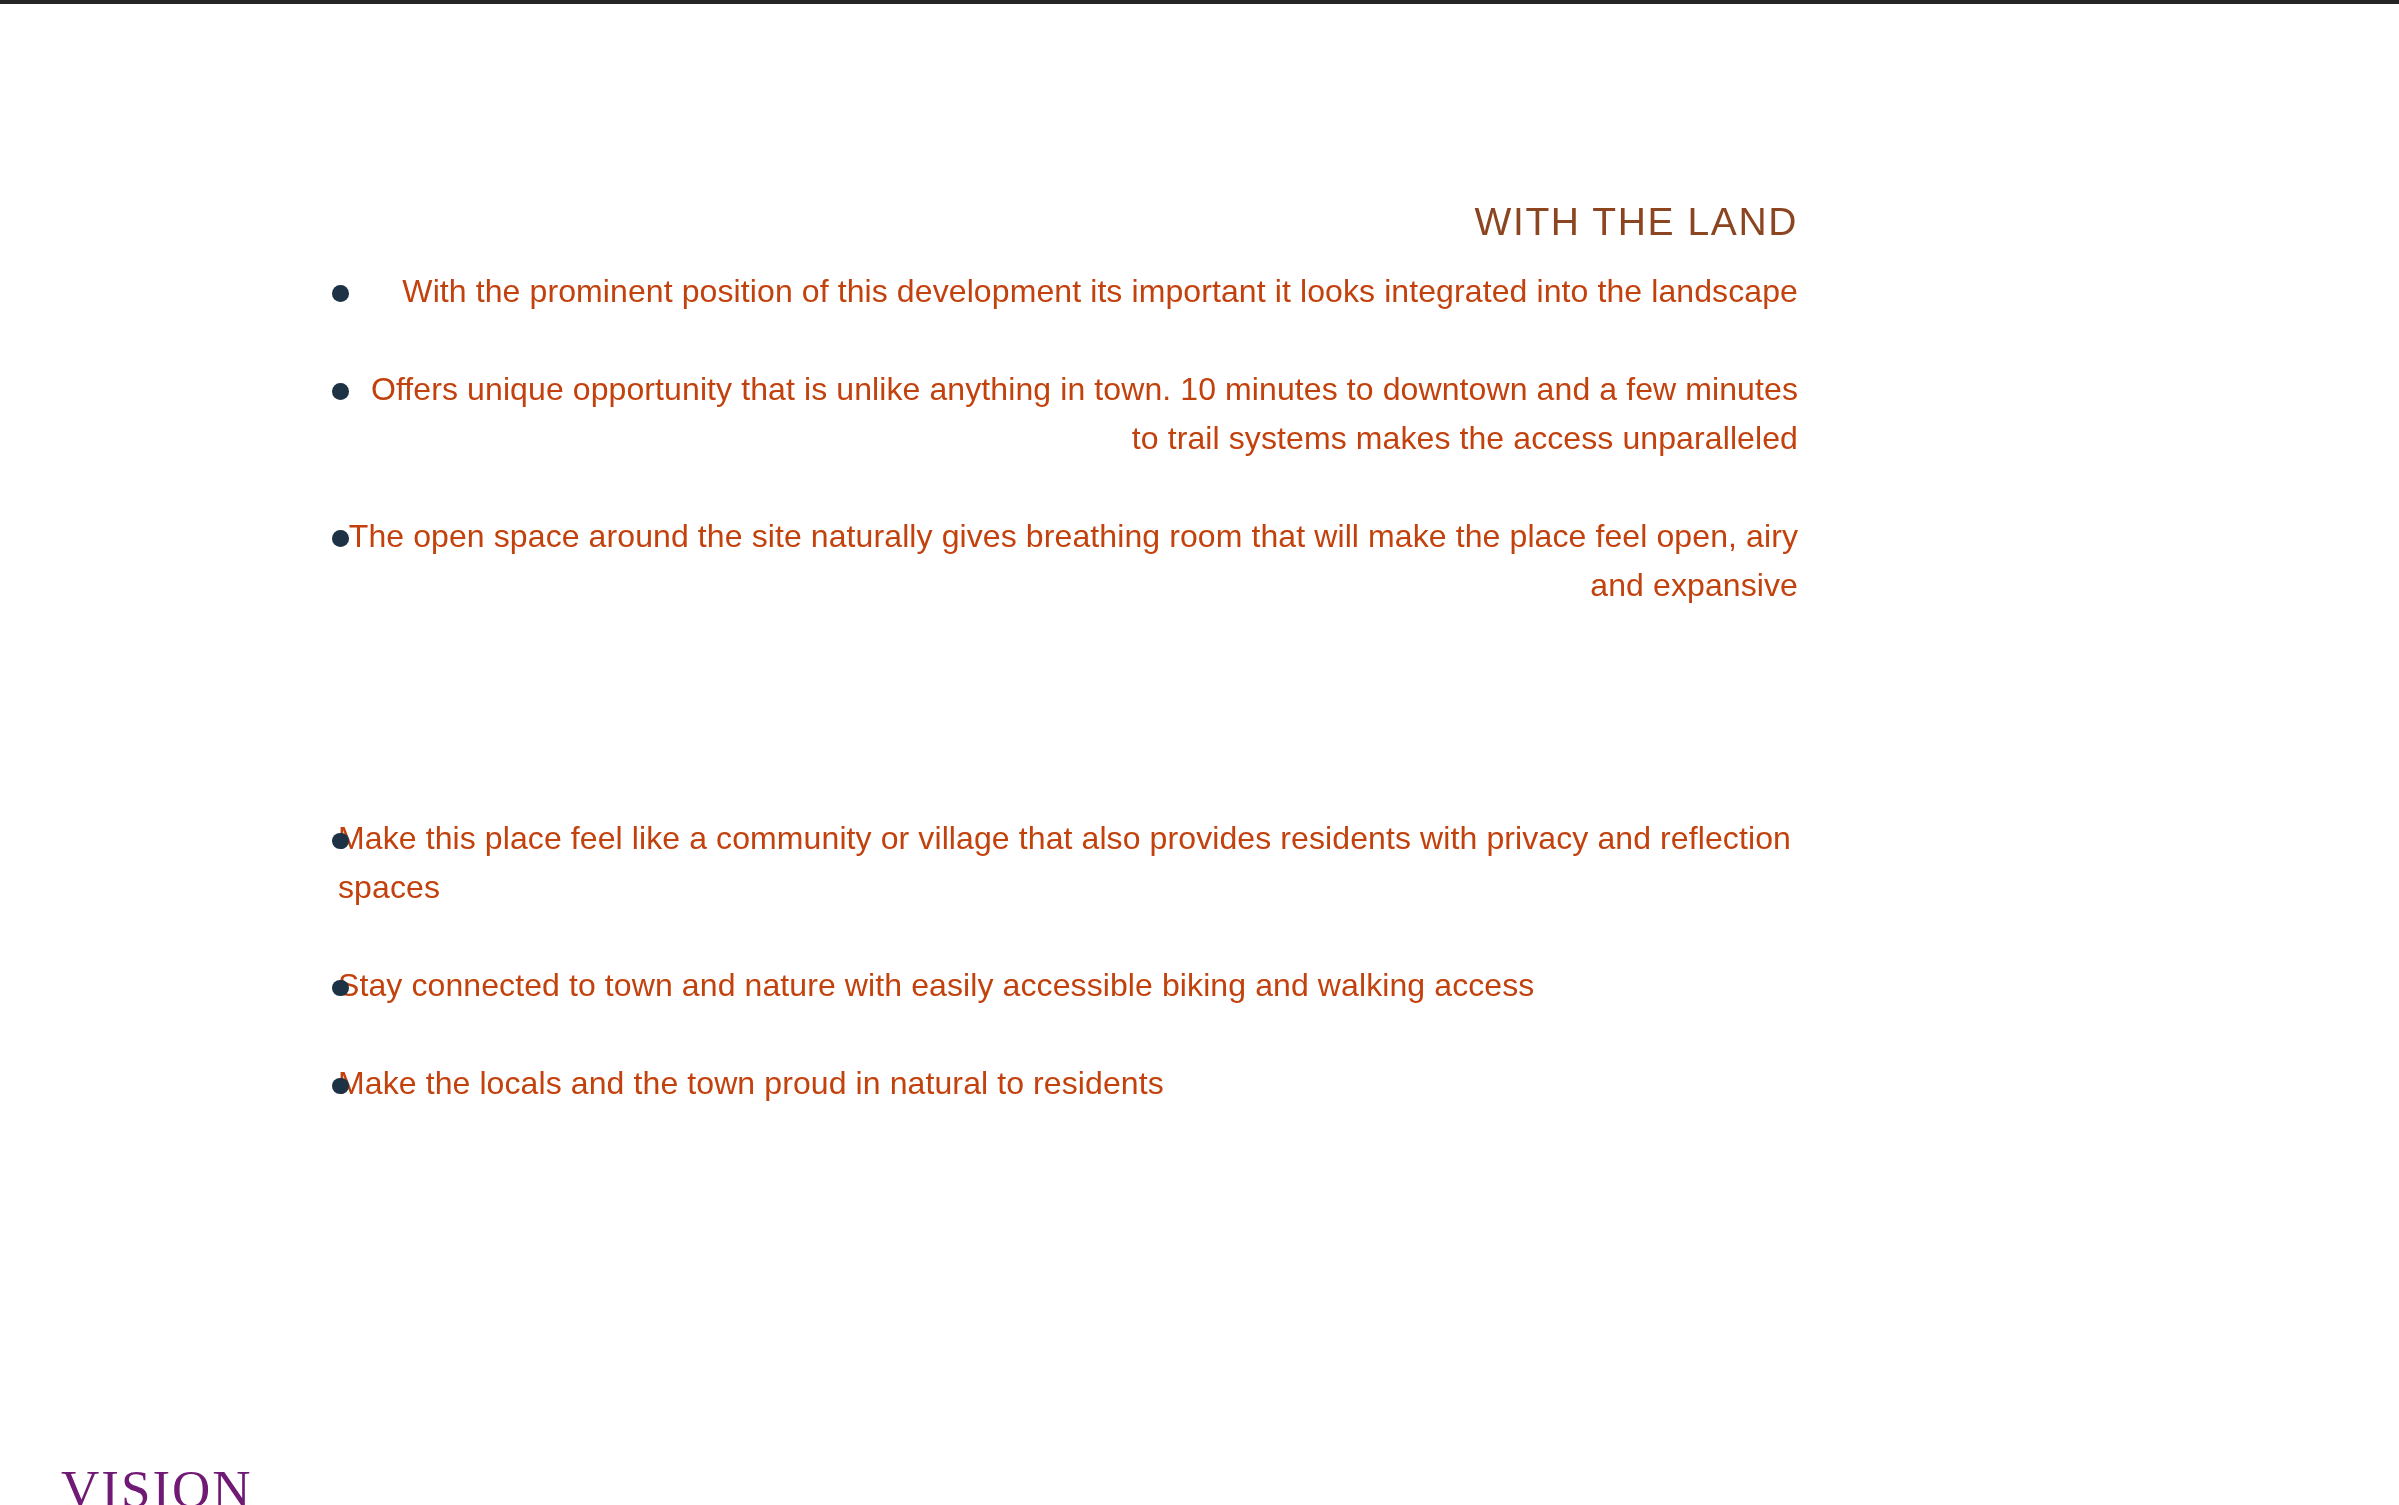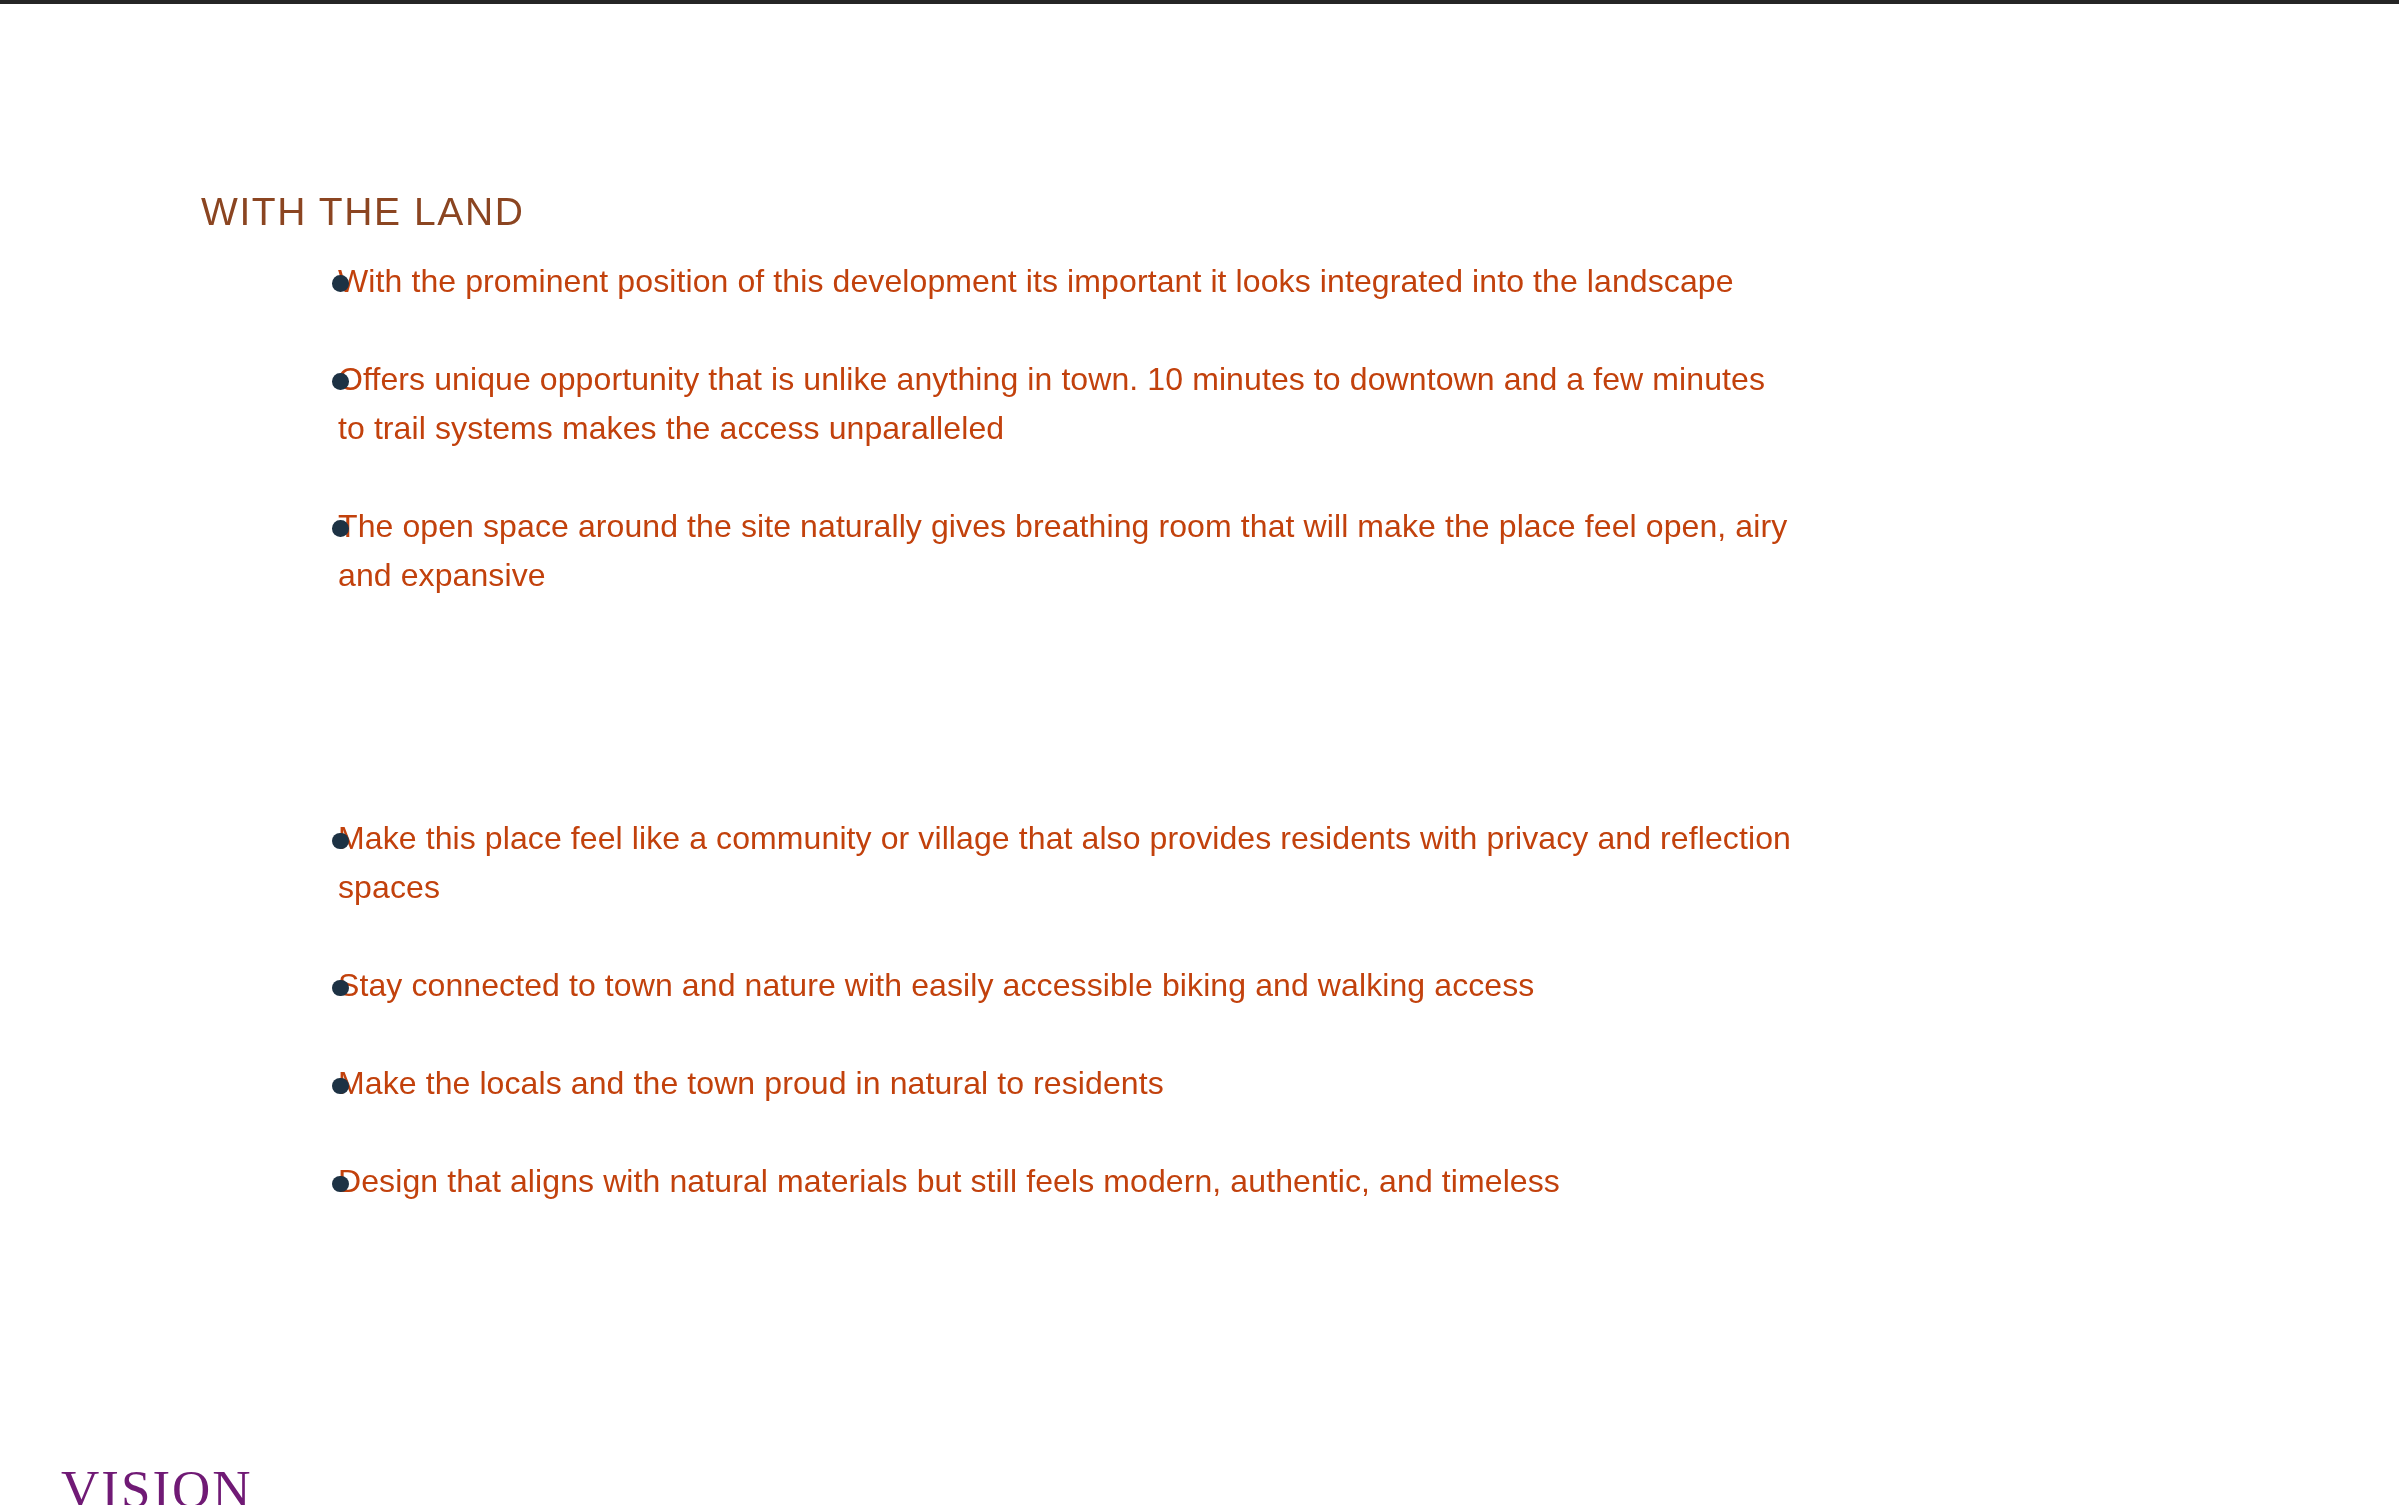--- a/index.html
+++ b/index.html
@@ -31,21 +31,21 @@
     left: 0;
     width: 2399px;
     height: 1506px;
   }
 
   
   .section {
     position: absolute;
     left: 201px;
   }
-  .section-with-land   { top: 192px; }
+  .section-with-land   { top: 202px; text-align: right; }
   .section-for-people  { top: 814px; }
 
   .section-heading {
     font-family: "Liberation Sans", sans-serif;
     font-size: 39px;
     font-weight: 400;
     letter-spacing: 1.6px;
     color: #8B4521;
     line-height: 1;
     margin: 0 0 25.5px 0;
@@ -134,23 +134,19 @@
         <span class="bullet-text">Make this place feel like a community or village that also provides residents with privacy and reflection spaces</span>
       </li>
       <li class="bullet-item">
         <span class="bullet-dot"></span>
         <span class="bullet-text">Stay connected to town and nature with easily accessible biking and walking access</span>
       </li>
       <li class="bullet-item">
         <span class="bullet-dot"></span>
         <span class="bullet-text">Make the locals and the town proud in natural to residents</span>
       </li>
-      <li class="bullet-item">
-        <span class="bullet-dot"></span>
-        <span class="bullet-text">Design that aligns with natural materials but still feels modern, authentic, and timeless</span>
-      </li>
     </ul>
   </section>
 
   <div class="slide-label">VISION</div>
 
 </div>
 
 
 </body></html>

